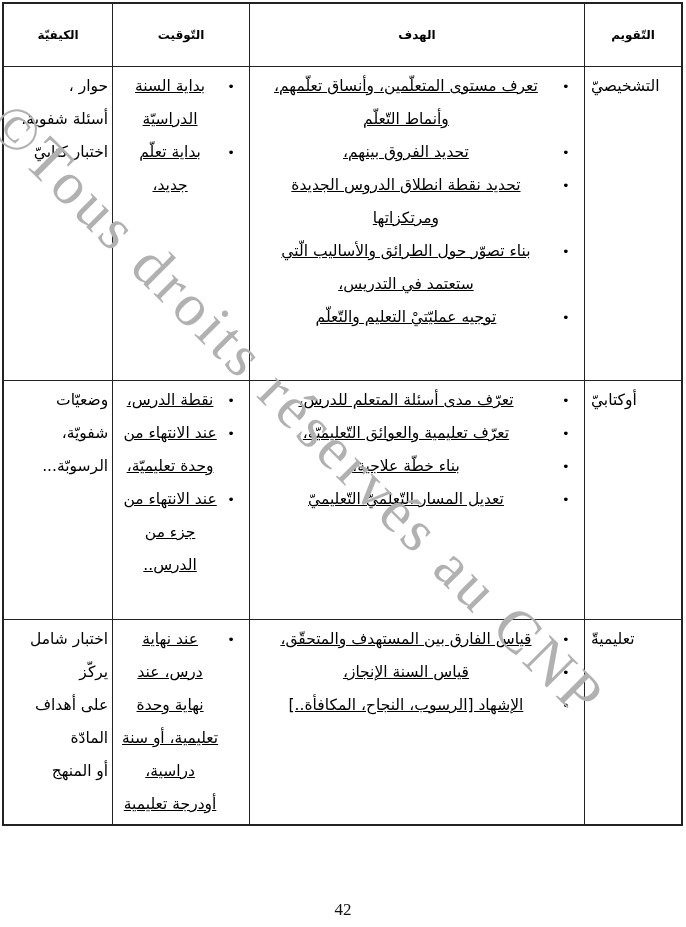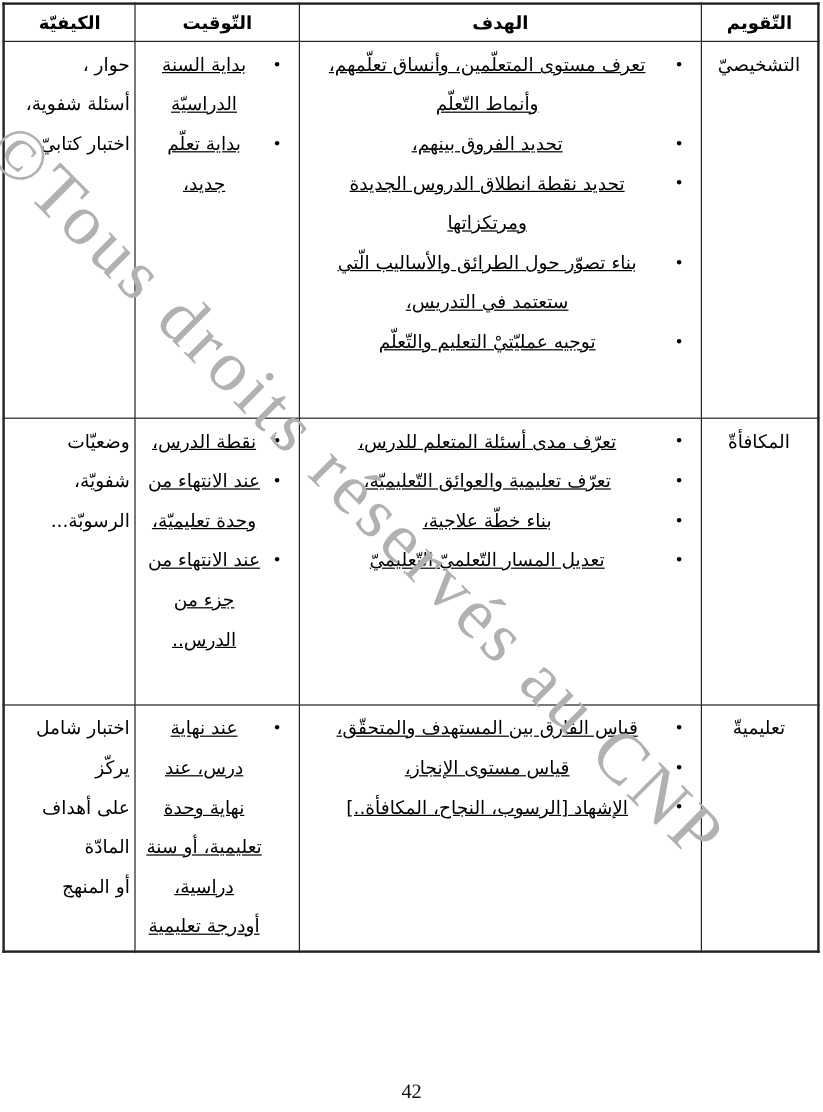--- a/index.html
+++ b/index.html
@@ -12,25 +12,25 @@
   table.eval-table{
     position:absolute;top:2px;left:2px;width:681px;
     border-collapse:collapse;table-layout:fixed;direction:rtl;
     border:2px solid #222222;
   }
   .eval-table th,.eval-table td{
     border:1px solid #222222;vertical-align:top;
     font-size:15.5px;line-height:33px;padding:3px 6px;
   }
   .eval-table thead th{
-    font-weight:bold;font-size:15px;
-    height:26px;line-height:26px;padding:2px 2px;
+    font-weight:bold;font-size:12px;
+    height:26px;line-height:26px;padding:18px 2px;
   }
   tr.r1{height:314px;} tr.r2{height:239px;} tr.r3{height:175px;}
-  td.c-type{text-align:center;padding-right:7px;}
+  td.c-type{text-align:left;padding-right:7px;}
   
   .li{display:flex;direction:rtl;}
   .li .bullet{flex:0 0 24px;text-align:center;font-size:13px;line-height:33px;}
   .li .txt{flex:1;text-align:center;padding-left:2px;text-decoration:underline;}
   
   .tline{text-align:right;line-height:33px;}
   td.c-method{padding-left:3px;padding-right:4px;}
   
   .watermark{
     position:absolute;left:22px;top:92px;z-index:5;
@@ -101,21 +101,21 @@
               <div class="txt">بداية تعلّم جديد،</div>
             </div>
           </td>
         <td class="c-method">
             <div class="tline">حوار ،</div>
             <div class="tline">أسئلة شفوية،</div>
             <div class="tline">اختبار كتابيّ</div>
           </td>
       </tr>
       <tr class="r2">
-        <td class="c-type">المكافأةّ</td>
+        <td class="c-type">أوكتابيّ</td>
         <td class="c-goal">
             <div class="li">
               <span class="bullet">•</span>
               <div class="txt">تعرّف مدى أسئلة المتعلم للدرس،</div>
             </div>
             <div class="li">
               <span class="bullet">•</span>
               <div class="txt">تعرّف تعليمية والعوائق التّعليميّة،</div>
             </div>
             <div class="li">
@@ -148,21 +148,21 @@
       </tr>
       <tr class="r3">
         <td class="c-type">تعليميةّ</td>
         <td class="c-goal">
             <div class="li">
               <span class="bullet">•</span>
               <div class="txt">قياس الفارق بين المستهدف والمتحقّق،</div>
             </div>
             <div class="li">
               <span class="bullet">•</span>
-              <div class="txt">قياس مستوى الإنجاز،</div>
+              <div class="txt">قياس السنة الإنجاز،</div>
             </div>
             <div class="li">
               <span class="bullet">•</span>
               <div class="txt">الإشهاد [الرسوب، النجاح، المكافأة..]</div>
             </div>
           </td>
         <td class="c-timing">
             <div class="li">
               <span class="bullet">•</span>
               <div class="txt">عند نهاية درس، عند نهاية وحدة تعليمية، أو سنة دراسية، أودرجة تعليمية</div>

